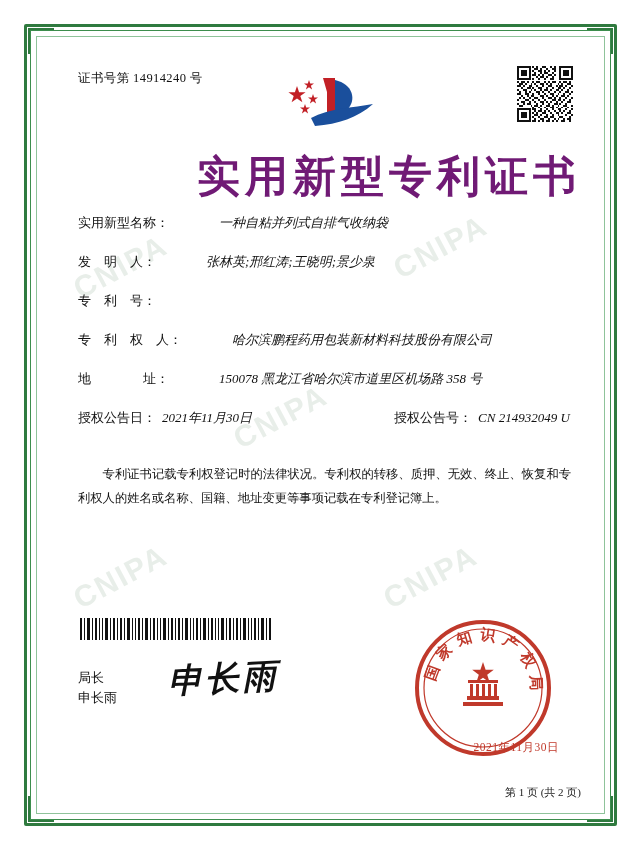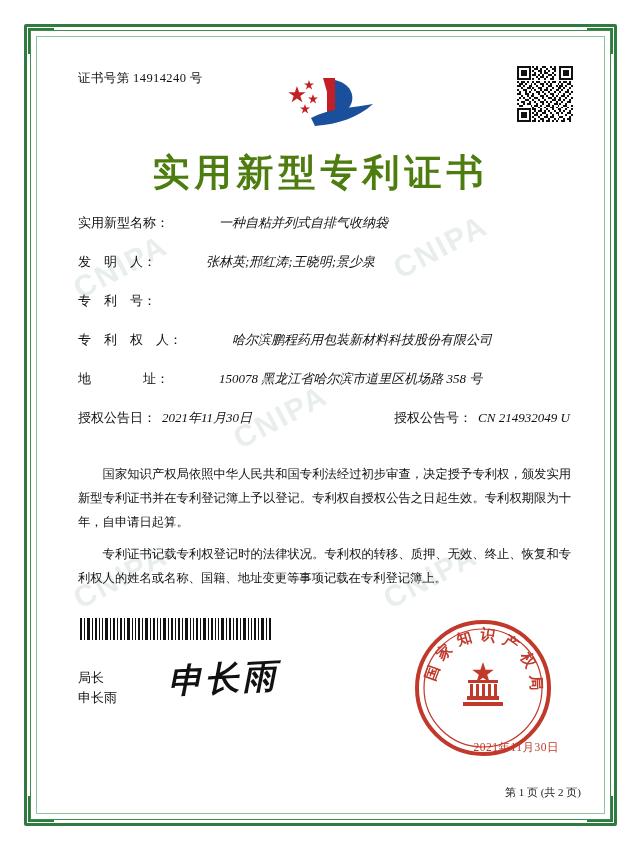--- a/index.html
+++ b/index.html
@@ -114,25 +114,25 @@
     transform: translateX(-50%);
     width: 120px;
     height: 62px;
   }
 
   .doc-title {
     position: absolute;
     left: 0;
     right: 0;
     top: 100px;
-    text-align: center;
-    font-size: 37px;
+    text-align: right;
+    font-size: 43px;
     font-weight: bold;
     letter-spacing: 5px;
-    color: #4d7c0f;
+    color: #701a75;
     font-family: "Liberation Serif", serif;
   }
 
   .fields {
     position: absolute;
     left: 18px;
     right: 8px;
     top: 166px;
   }
   .field-row {
@@ -544,21 +544,20 @@
         <span class="sep"></span>
         <span class="field-group">
           <span class="field-label">授权公告号：</span>
           <span class="field-value">CN 214932049 U</span>
         </span>
       </div>
 
     </div>
 
     <div class="paragraphs">
-      <p>国家知识产权局依照中华人民共和国专利法经过初步审查，决定授予专利权，颁发实用新型专利证书并在专利登记簿上予以登记。专利权自授权公告之日起生效。专利权期限为十年，自申请日起算。</p>
       <p>专利证书记载专利权登记时的法律状况。专利权的转移、质押、无效、终止、恢复和专利权人的姓名或名称、国籍、地址变更等事项记载在专利登记簿上。</p>
     </div>
 
     <div class="barcode">
       <svg width="196" height="22" viewBox="0 0 196 22" shape-rendering="crispEdges">
         <rect width="196" height="22" fill="#ffffff"></rect>
         <g fill="#111111">
           <rect x="2" y="0" width="2" height="22"></rect>
             <rect x="6" y="0" width="1" height="22"></rect>
           <rect x="9" y="0" width="3" height="22"></rect>

